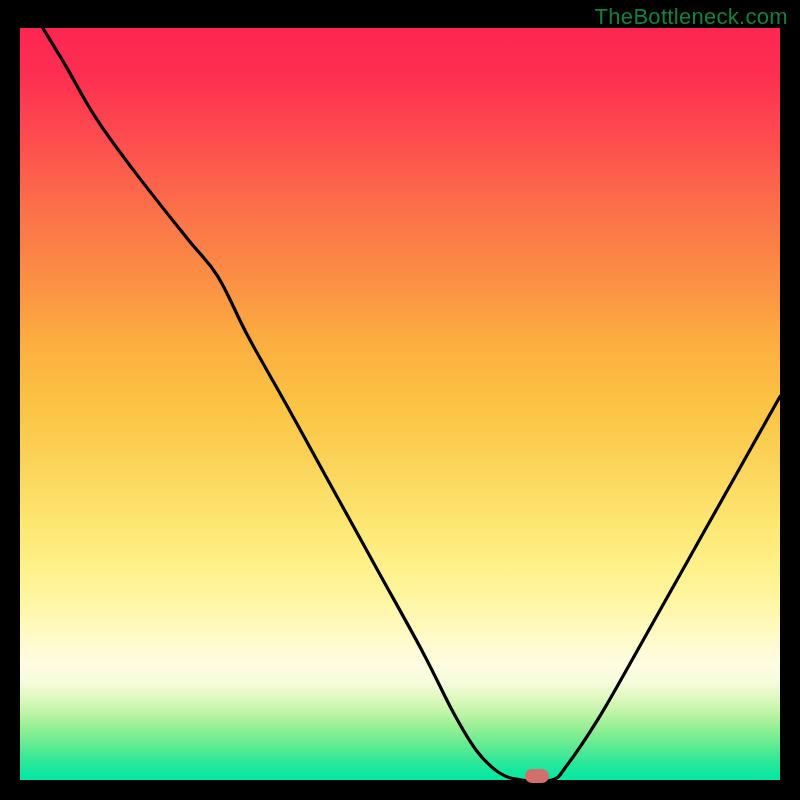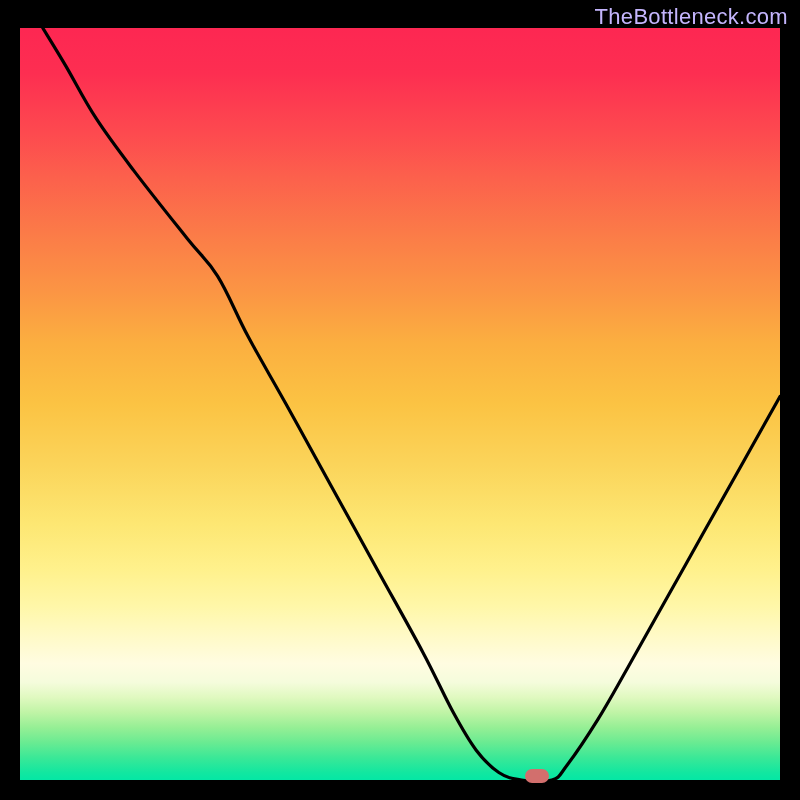--- a/index.html
+++ b/index.html
@@ -16,21 +16,21 @@
     height: 800px;
     background: #000;
   }
   .watermark {
     position: absolute;
     top: 4px;
     right: 12px;
     font-family: Arial, Helvetica, sans-serif;
     font-size: 22px;
     font-weight: 500;
-    color: #c4b5fd;
+    color: #15803d;
     letter-spacing: 0.3px;
   }
   .plot {
     position: absolute;
     left: 20px;
     top: 28px;
     width: 760px;
     height: 752px;
     background: linear-gradient(
       to bottom,

